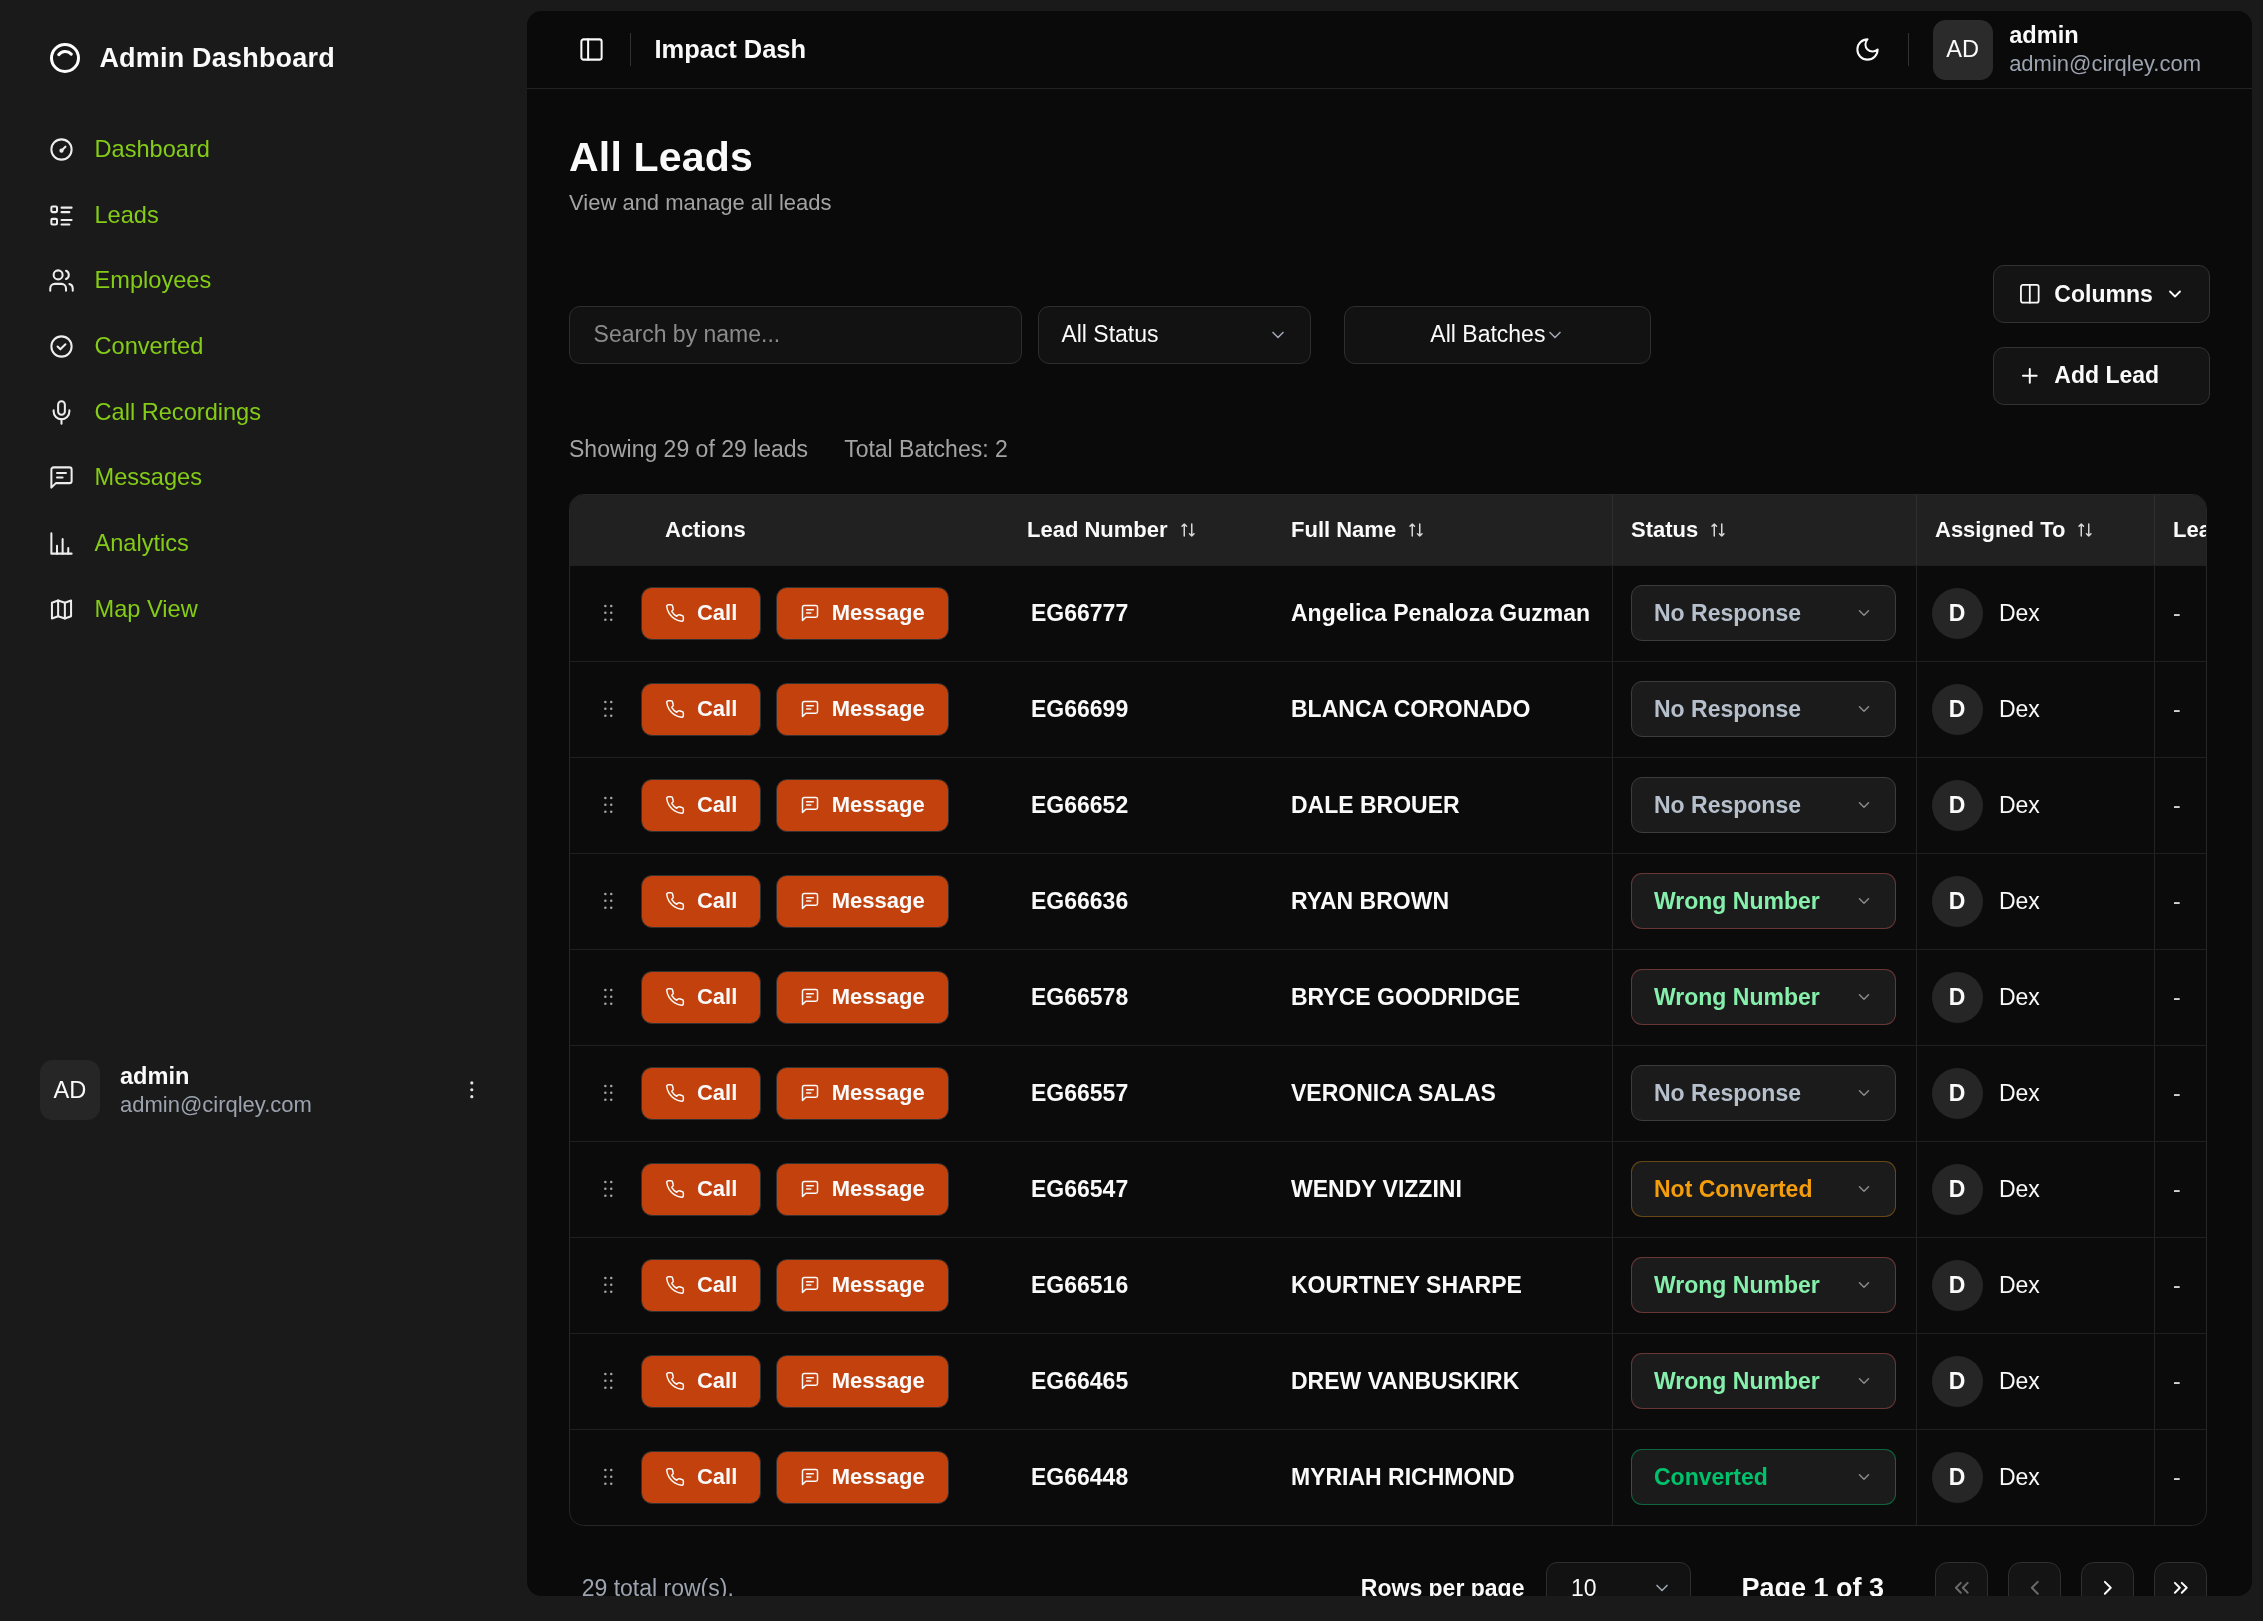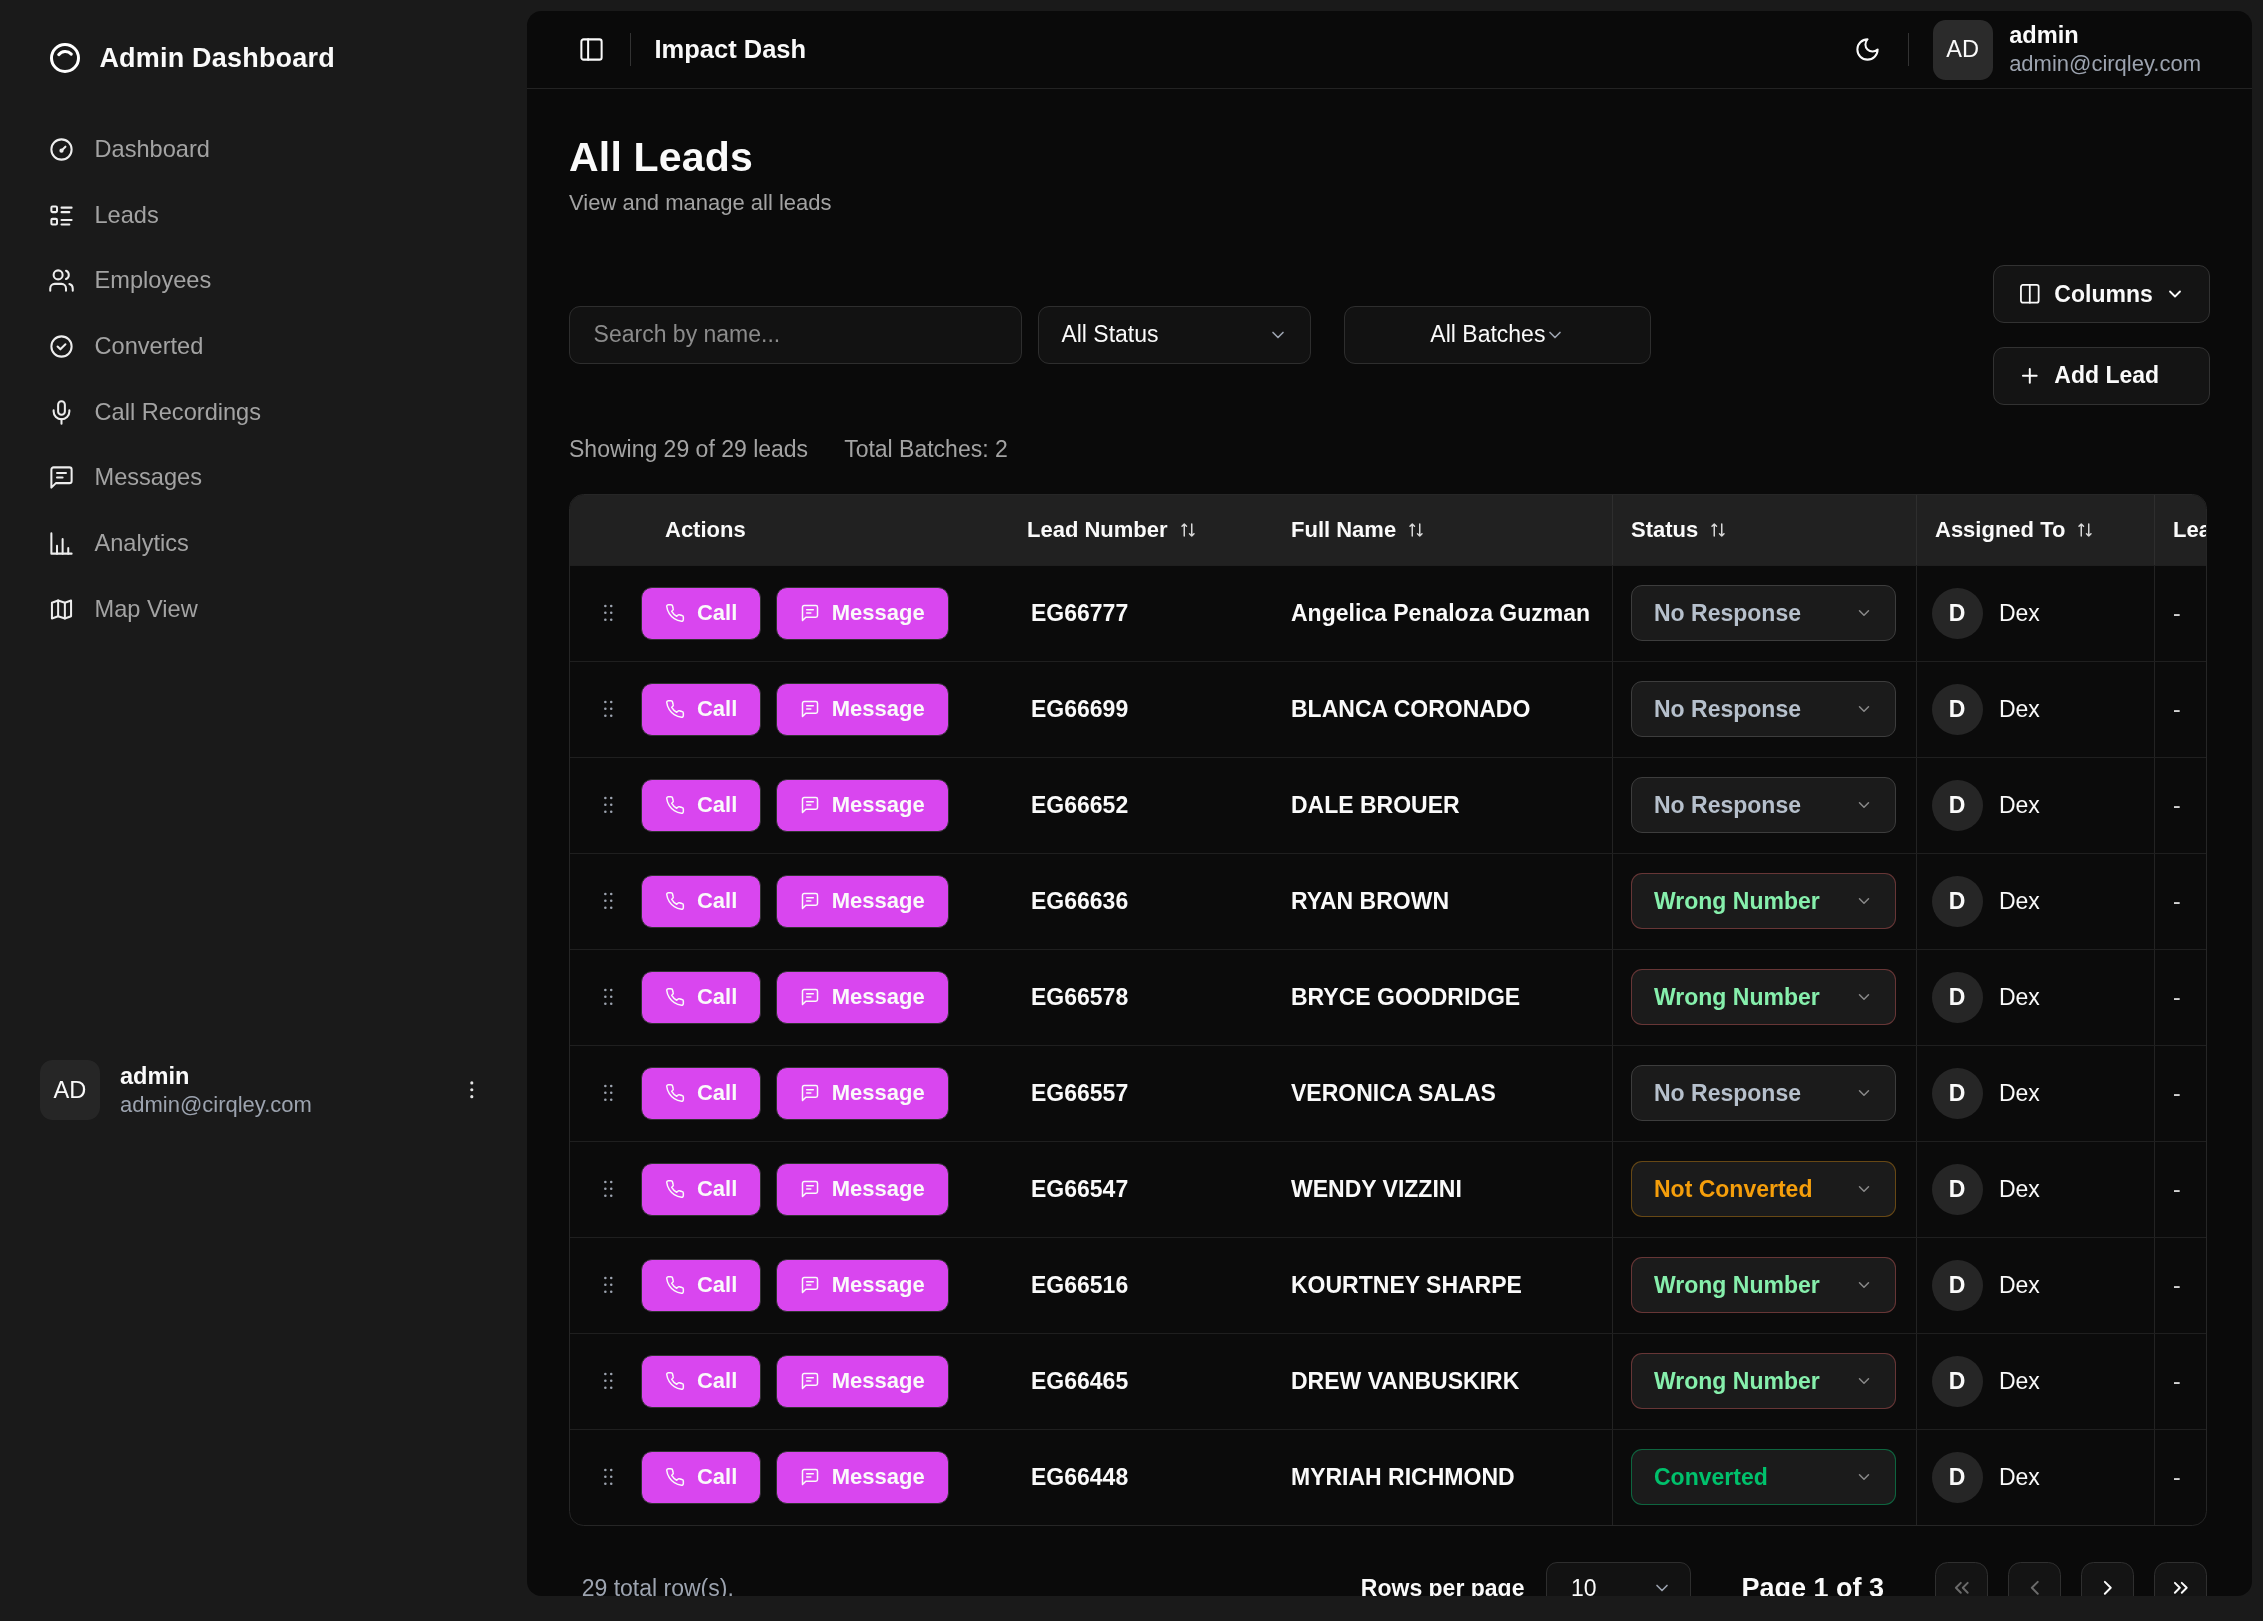--- a/index.html
+++ b/index.html
@@ -12,21 +12,21 @@
     overflow:hidden;
   }
   svg { display:block; flex:none; }
 
   
   .sidebar { position:absolute; left:0; top:0; width:527px; height:1622px; background:#1a1a1a; }
   .sb-header { display:flex; align-items:center; gap:16.4px; padding:40px 0 0 47px; }
   .sb-logo { color:#fff; }
   .sb-title { font-size:27px; font-weight:700; letter-spacing:0.2px; }
   .nav { margin-top:47px; padding:0 22px; display:flex; flex-direction:column; gap:12.7px; }
-  .nav-item { display:flex; align-items:center; gap:20px; height:53px; padding:0 25.5px; border-radius:11px; cursor:pointer; color:#a3a3a3; }
+  .nav-item { display:flex; align-items:center; gap:20px; height:53px; padding:0 25.5px; border-radius:11px; cursor:pointer; color:#84cc16; }
   .nav-item .icon { color:#ededed; }
   .nav-label { font-size:23.6px; font-weight:400; }
   .sb-user { position:absolute; top:1060px; left:40px; right:36px; display:flex; align-items:center; gap:20px; }
   .sb-avatar { width:60px; height:60px; border-radius:12.7px; background:#262626; display:flex; align-items:center; justify-content:center; font-size:23.6px; color:#fafafa; }
   .sb-user-name { font-size:23.6px; font-weight:700; line-height:1.25; }
   .sb-user-email { font-size:22px; color:#9ca3af; line-height:1.25; }
   .sb-user-menu { margin-left:auto; color:#e5e5e5; cursor:pointer; padding:7.3px; }
 
   
   .card { position:absolute; left:527px; top:11px; width:1725px; height:1585px; background:#0a0a0a; border-radius:14.5px; overflow:hidden; display:flex; flex-direction:column; }
@@ -65,21 +65,21 @@
   .th { display:flex; align-items:center; gap:11px; font-size:22px; font-weight:600; color:#fafafa; padding-left:18px; height:100%; white-space:nowrap; overflow:hidden; }
   .th.sortable { cursor:pointer; }
   .th-actions { padding-left:95px; }
   .sort-ico { color:#d8d8d8; }
   .tbody .trow { height:96px; border-top:0.9px solid #1f1f1f; }
   .col-status, .col-assigned, .col-extra { border-left:0.9px solid #232323; height:100%; display:flex; align-items:center; }
   .thead .col-status, .thead .col-assigned, .thead .col-extra { border-left-color:#2e2e2e; }
 
   .cell-actions { display:flex; align-items:center; padding-left:25.5px; gap:22px; }
   .grip { color:#9ca3af; cursor:grab; }
-  .row-btn { height:53px; display:flex; align-items:center; gap:11.8px; padding:0 23px; background:#d946ef; border:0.9px solid #313131; border-radius:11px; color:#fafafa; font-size:22px; font-weight:600; cursor:pointer; font-family:"Liberation Sans", sans-serif; }
+  .row-btn { height:53px; display:flex; align-items:center; gap:11.8px; padding:0 23px; background:#c2410c; border:0.9px solid #313131; border-radius:11px; color:#fafafa; font-size:22px; font-weight:600; cursor:pointer; font-family:"Liberation Sans", sans-serif; }
   .row-btn + .row-btn { margin-left:-7.3px; }
   .cell-lead { font-size:23px; font-weight:700; padding-left:22px; }
   .cell-name { font-size:23px; font-weight:700; padding-left:18px; white-space:nowrap; overflow:hidden; }
 
   .badge { margin-left:18px; width:265px; height:56px; border-radius:11px; background:#1b1b1b; border:0.9px solid #3d3d3d; display:flex; align-items:center; justify-content:space-between; padding:0 22px; font-size:23px; font-weight:600; cursor:pointer; }
   .badge .chev { color:#8a8a8a; }
   .badge.no-response { color:#b6c0cc; border-color:#3d3d3d; }
   .badge.wrong-number { color:#86efac; border-color:rgba(246,106,106,.35); }
   .badge.not-converted { color:#f59e0b; border-color:rgba(245,158,11,.35); }
   .badge.converted { color:#00c16c; border-color:rgba(0,193,108,.45); }

